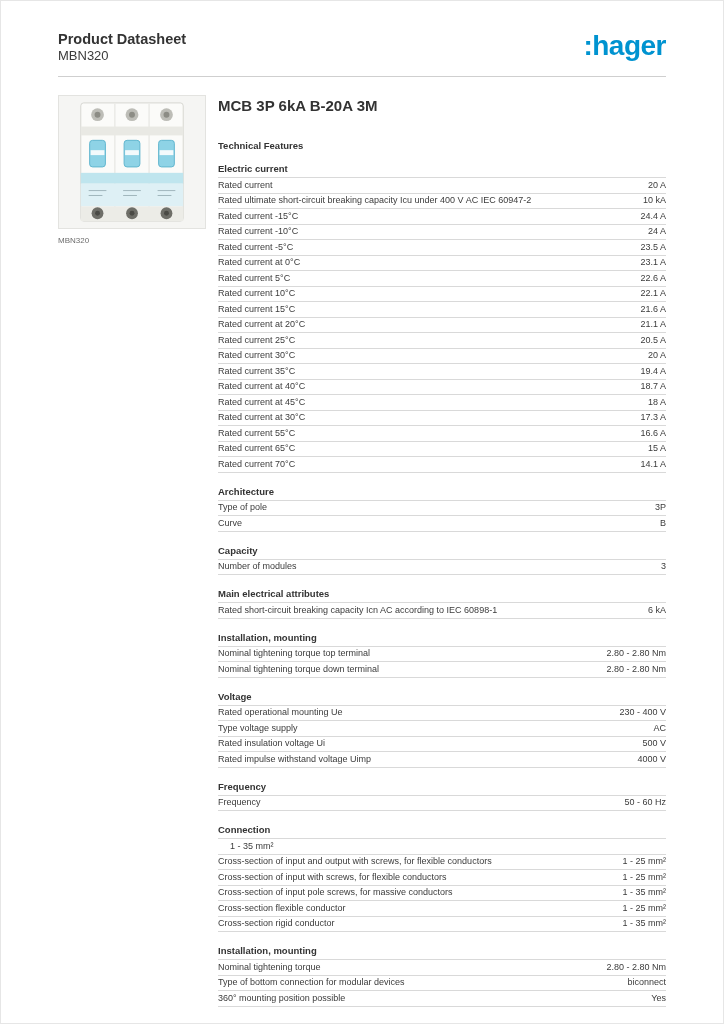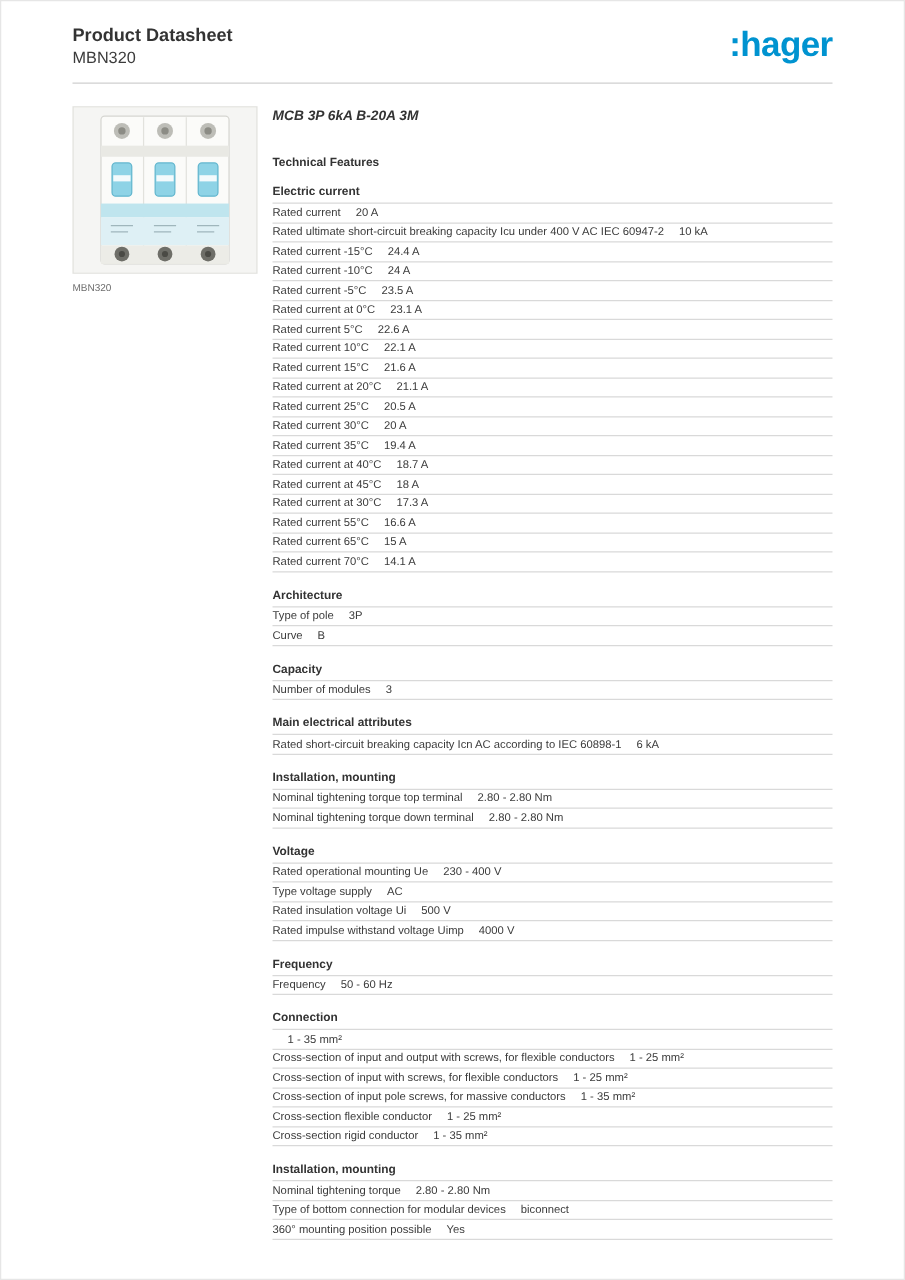--- a/index.html
+++ b/index.html
@@ -3,41 +3,41 @@
 <meta charset="utf-8">
 <style>
   * { margin:0; padding:0; box-sizing:border-box; }
   html,body { background:#ffffff; }
   body { font-family:"Liberation Sans", sans-serif; color:#3b3b3b; }
   .page {
     width:724px; height:1024px; background:#fff; border:1px solid #e6e6e6;
     display:flex; flex-direction:column; overflow:hidden;
   }
   
-  .header { display:flex; justify-content:space-between; align-items:flex-start; padding:20px 57px 12px 57px; }
+  .header { display:flex; justify-content:space-between; align-items:flex-start; padding:30px 57px 12px 57px; }
   .page-title { font-size:14.5px; font-weight:bold; color:#333; line-height:17px; }
   .page-subtitle { font-size:13px; color:#3b3b3b; line-height:16px; }
   .logo { font-size:28px; font-weight:bold; letter-spacing:-0.5px; line-height:26px; margin-top:2px; }
   .header-rule { margin:0 57px; border-bottom:1px solid #cfcfcf; }
 
   
   .main { display:flex; padding:18px 57px 0 57px; flex:1 1 auto; }
   .left-col { width:148px; flex:0 0 148px; margin-right:12px; }
   .image-box { width:148px; height:134px; background:#f5f5f3; border:1px solid #e3e3e0; }
   .image-box svg { display:block; width:100%; height:100%; }
   .image-caption { font-size:8px; color:#6d6d6d; margin-top:7px; }
   .right-col { flex:1 1 auto; min-width:0; }
 
-  .product-title { font-size:11px; font-weight:bold; color:#333; margin:2px 0 26px 0;font-style:italic; }
+  .product-title { font-size:15px; font-weight:bold; color:#333; margin:2px 0 26px 0; }
   .features-heading { font-size:9.5px; font-weight:bold; color:#333; margin-bottom:12px; }
   .section-heading { font-size:9.5px; font-weight:bold; color:#333; margin:13px 0 3px 0; }
   .spec-section:first-child .section-heading { margin-top:0; }
   .spec-table { border-top:1px solid #d9d9d9; }
   .spec-row {
-    display:flex; align-items:baseline;
+    display:flex; justify-content:space-between; align-items:baseline;
     border-bottom:1px solid #d9d9d9; padding:1.5px 0 2px 0;
     font-size:9px; line-height:11px;
   }
   .row-label { color:#3b3b3b; }
   .row-value { color:#3b3b3b; text-align:right; white-space:nowrap; padding-left:12px; }
 </style>
 </head>
 <body>
 
 <div class="page">

